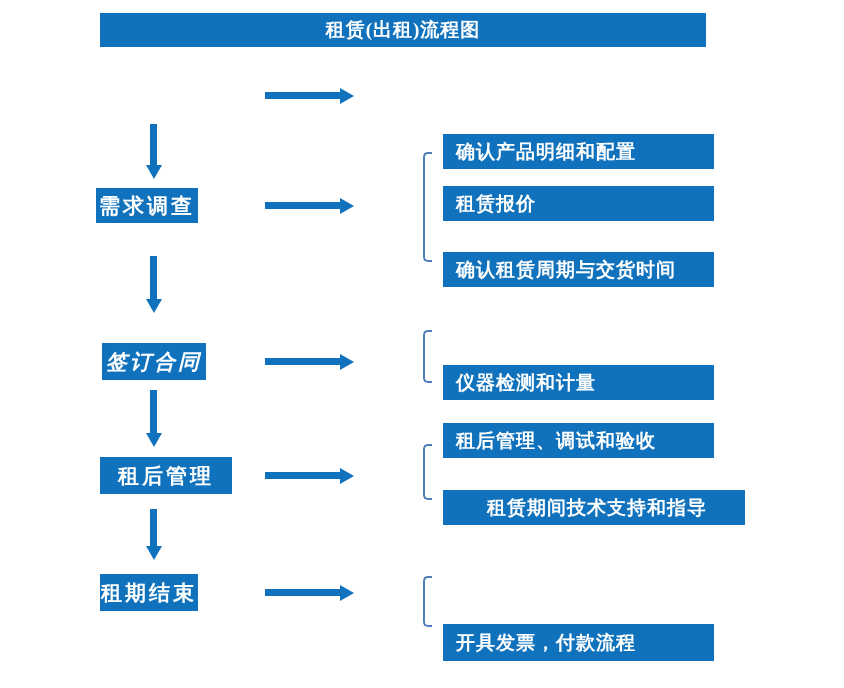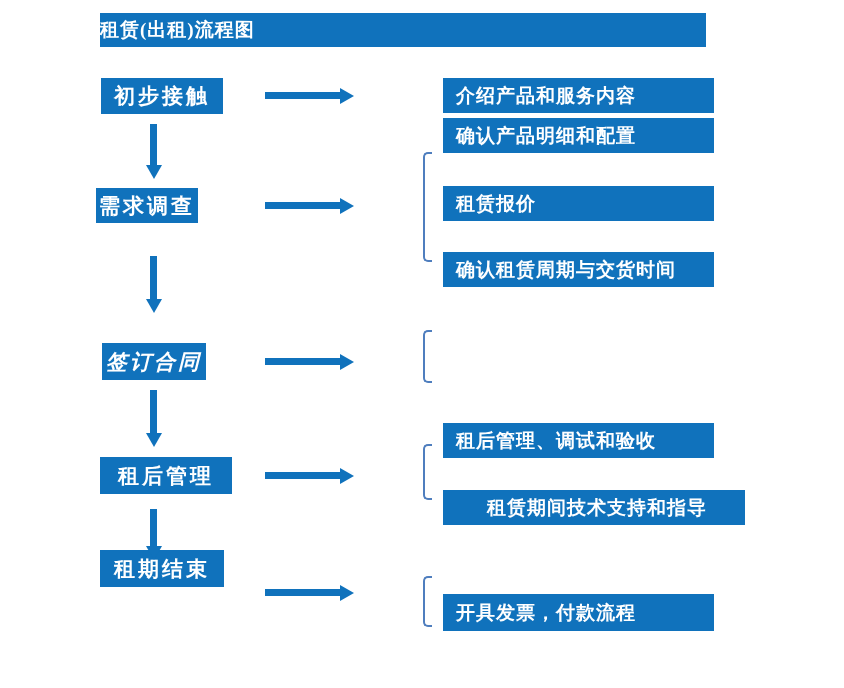--- a/index.html
+++ b/index.html
@@ -16,21 +16,21 @@
     overflow: hidden;
   }
   .title-bar {
     position: absolute;
     left: 100px; top: 13px;
     width: 606px; height: 34px;
     background: var(--primary, #1072BC);
     color: var(--text, #ffffff);
     display: flex;
     align-items: center;
-    justify-content: flex-start;
+    justify-content: center;
     font-weight: bold;
     font-size: 19px;
     letter-spacing: 1px;
     white-space: nowrap;
   }
   .box {
     position: absolute;
     background: var(--primary, #1072BC);
     color: var(--text, #ffffff);
     font-weight: bold;
@@ -100,47 +100,46 @@
 </style>
 </head>
 <body>
 
 <div class="canvas">
 
   <div class="title-bar">
     <span>租赁(出租)流程图</span>
   </div>
 
-  <div class="box step" style="left:101px; top:78px;  width:122px; height:36px;">初步接触</div>
   <div class="box step" style="left:96px; top:188px; width:102px; height:35px;">需求调查</div>
   <div class="box step" style="left:102px; top:343px; width:104px; height:37px;font-style:italic;">签订合同</div>
   <div class="box step" style="left:100px; top:457px; width:132px; height:37px;">租后管理</div>
-  <div class="box step" style="left:100px; top:550px; width:124px; height:37px;">租期结束</div>
+  <div class="box step" style="left:100px; top:574px; width:98px; height:37px;">租期结束</div>
 
   <div class="arrow-down" style="top:124px; height:41px;"></div>
   <div class="arrow-down" style="top:256px; height:43px;"></div>
   <div class="arrow-down" style="top:390px; height:43px;"></div>
   <div class="arrow-down" style="top:509px; height:37px;"></div>
 
   <div class="arrow-right" style="top:92px;"></div>
   <div class="arrow-right" style="top:202px;"></div>
   <div class="arrow-right" style="top:358px;"></div>
   <div class="arrow-right" style="top:472px;"></div>
   <div class="arrow-right" style="top:589px;"></div>
 
   <div class="bracket" style="top:152px; height:110px;"></div>
   <div class="bracket" style="top:330px; height:53px;"></div>
   <div class="bracket" style="top:444px; height:56px;"></div>
   <div class="bracket" style="top:576px; height:51px;"></div>
 
-  <div class="box detail" style="top:78px;">介绍产品和服务内容</div>
 
-  <div class="box detail" style="top:118px;font-family:Liberation Serif, serif;">确认产品明细和配置</div>
+  <div class="box detail" style="top:134px;font-family:Liberation Serif, serif;">确认产品明细和配置</div>
   <div class="box detail" style="top:186px;">租赁报价</div>
   <div class="box detail" style="top:244px;margin-top:8px;">确认租赁周期与交货时间</div>
 
+  <div class="box detail" style="top:365px;">仪器检测和计量</div>
 
   <div class="box detail" style="top:423px;">租后管理、调试和验收</div>
   <div class="box detail" style="top:490px;padding-left:44px;">租赁期间技术支持和指导</div>
 
-  <div class="box detail" style="top:594px; height:37px;">开具发票，付款流程</div>
+  <div class="box detail" style="top:624px; height:37px;">开具发票，付款流程</div>
 
 </div>
 
 </body></html>

